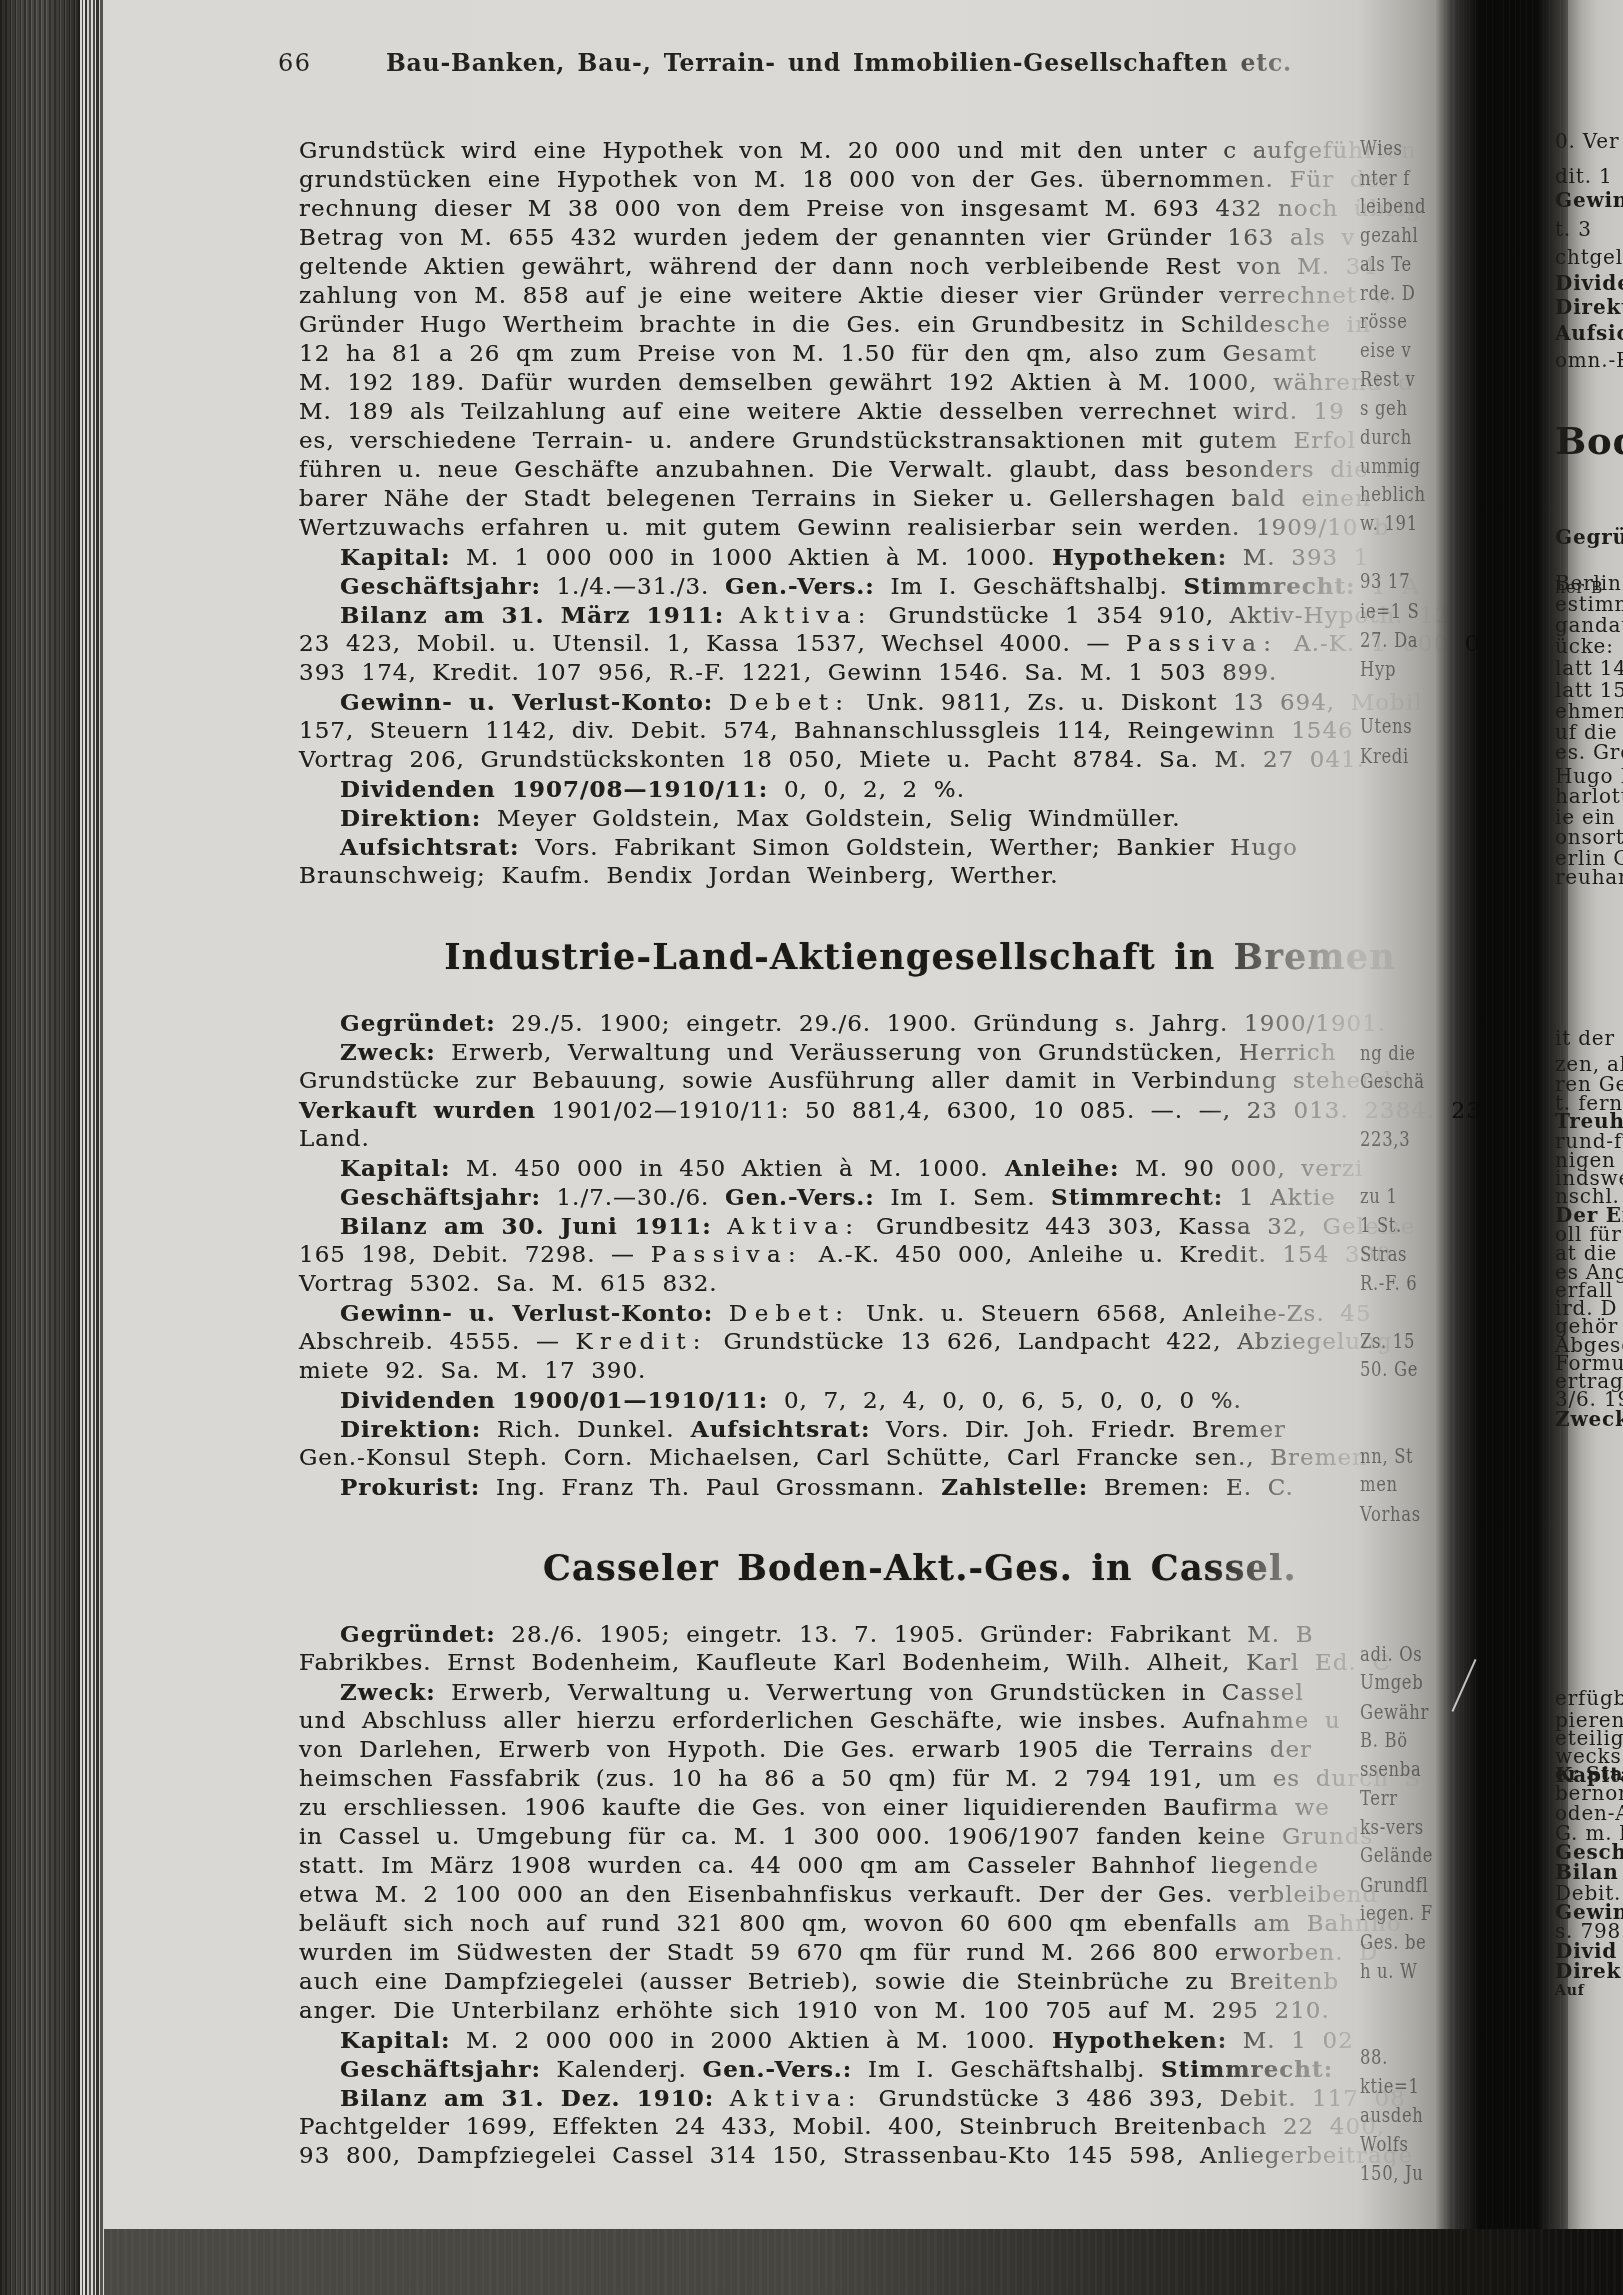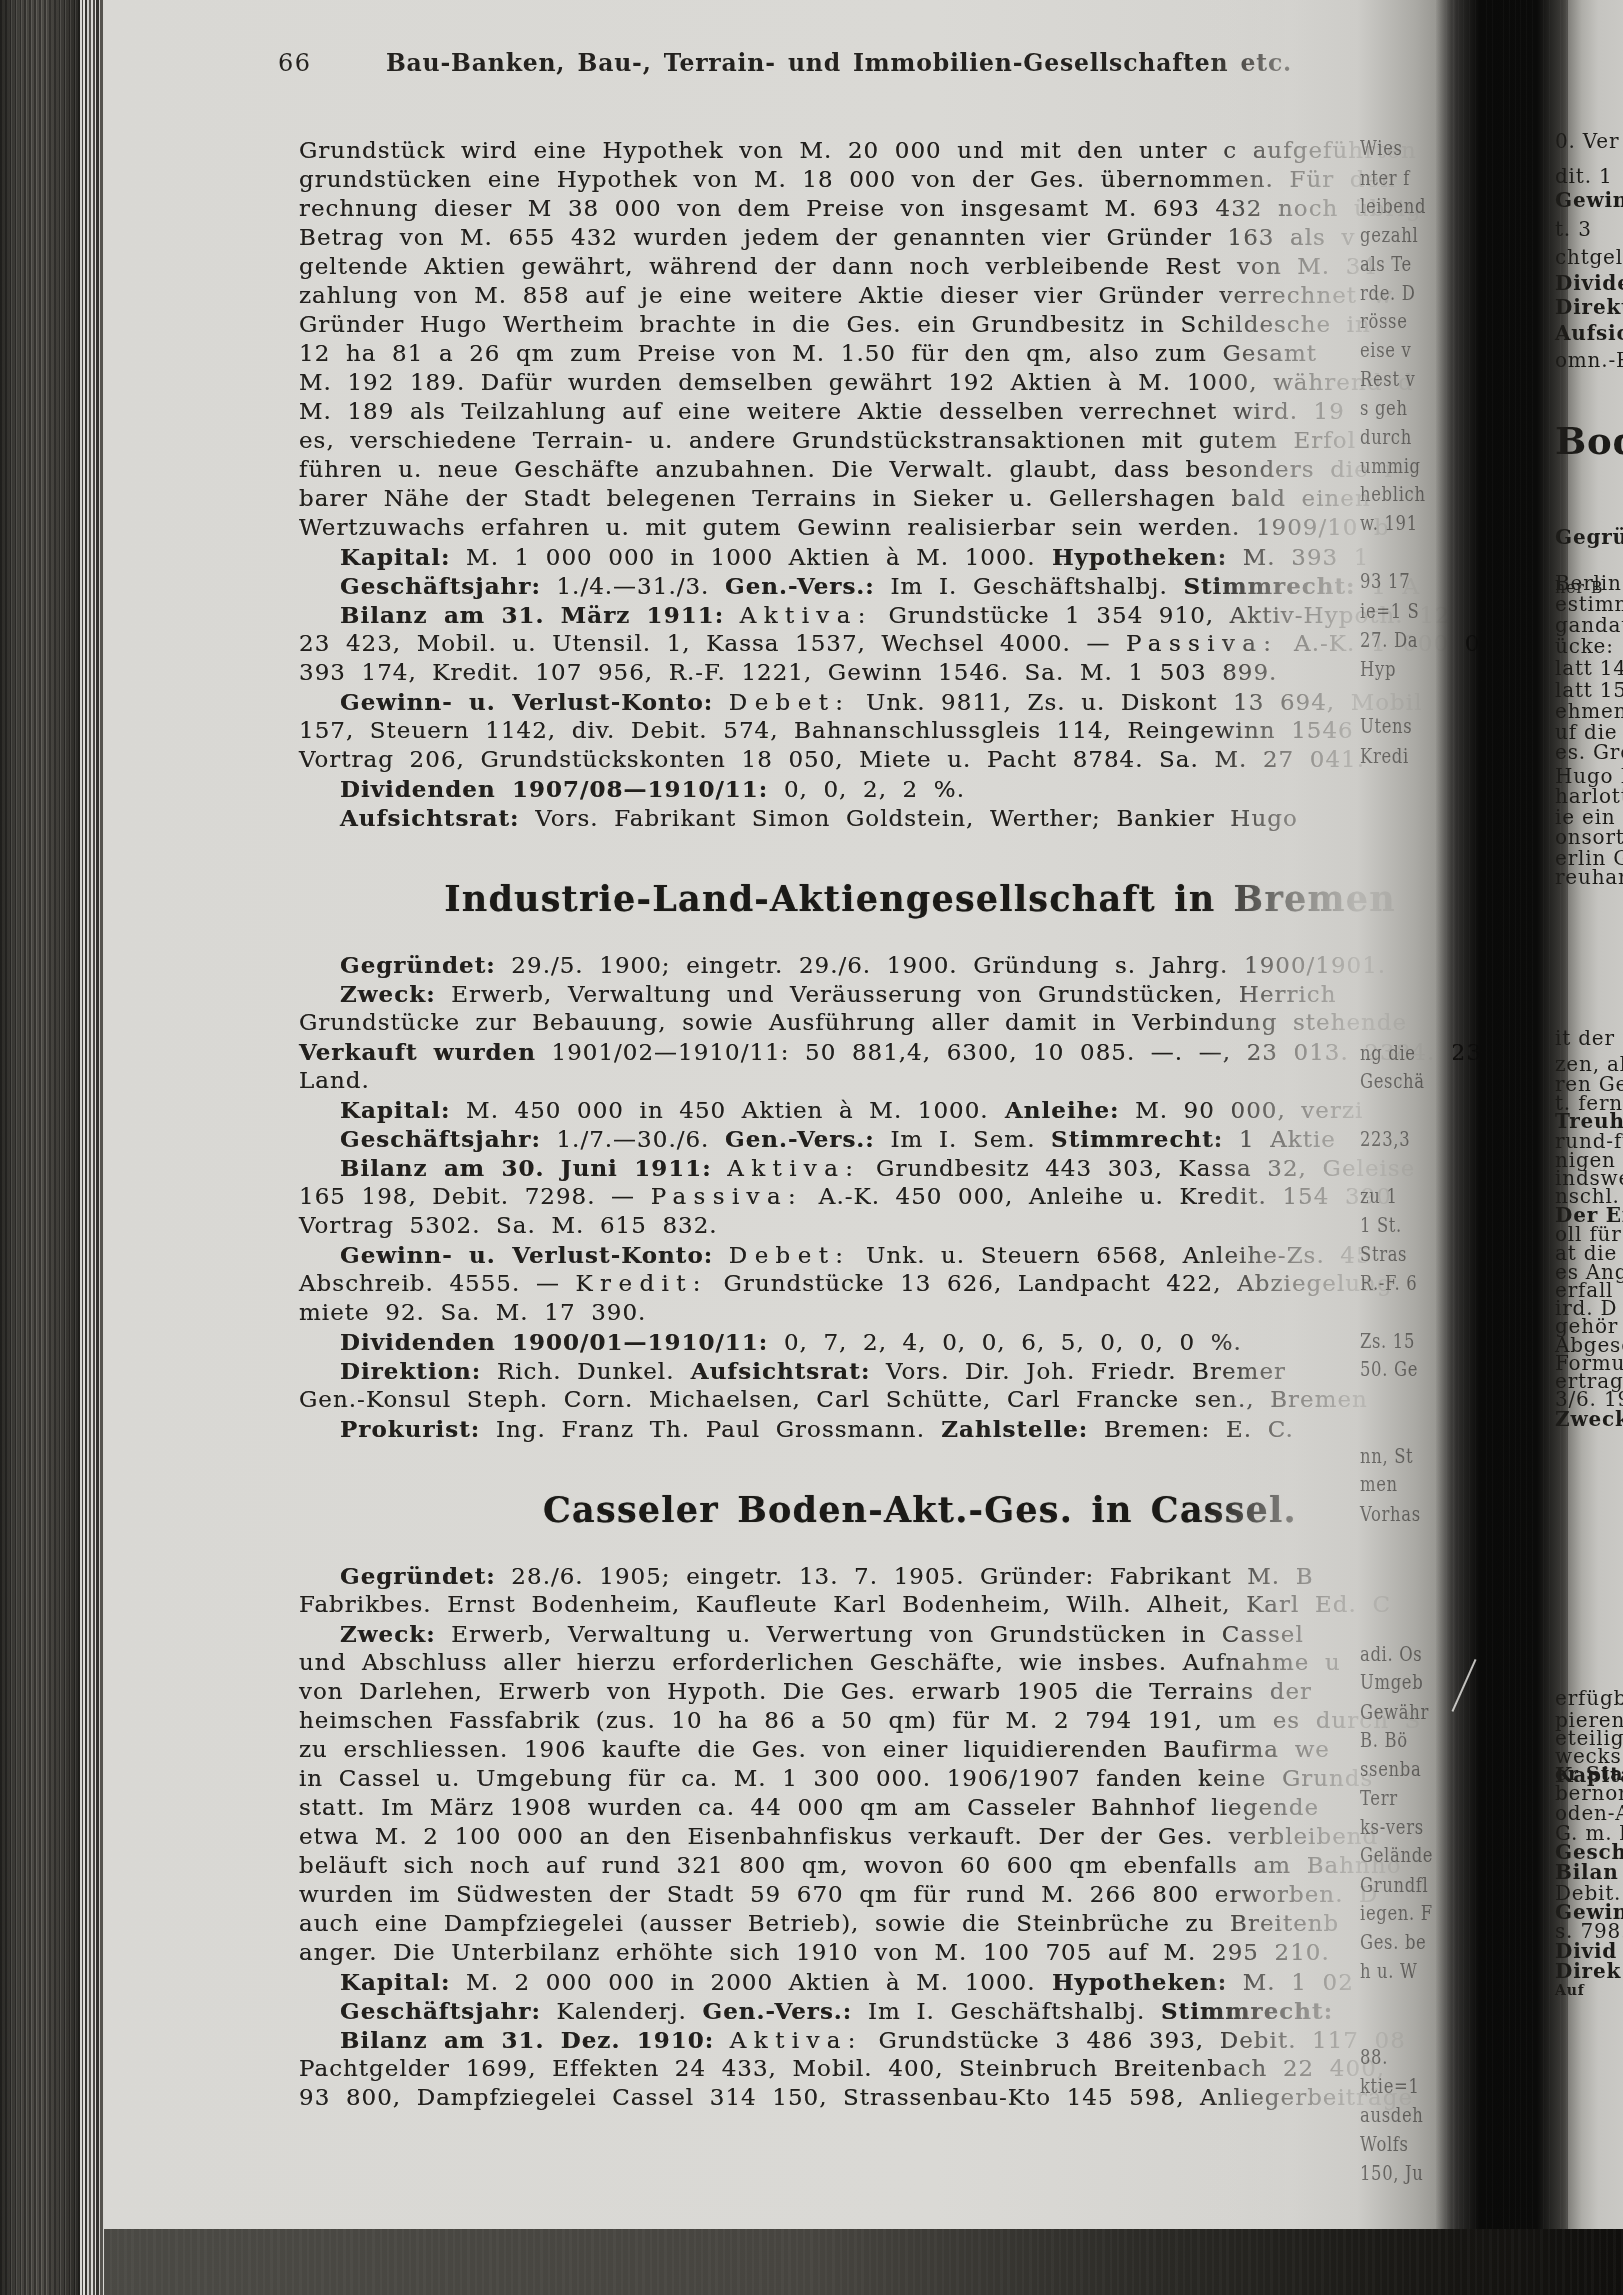--- a/index.html
+++ b/index.html
@@ -85,21 +85,23 @@
       <div class="line"><span>Wertzuwachs erfahren u. mit gutem Gewinn realisierbar sein werden. 1909/10 b</span></div>
       <div class="line ind"><span class="bold">Kapital:</span><span> M. 1 000 000 in 1000 Aktien à M. 1000.</span><span class="bold">    Hypotheken:</span><span> M. 393 1</span></div>
       <div class="line ind"><span class="bold">Geschäftsjahr:</span><span> 1./4.—31./3.  </span><span class="bold">Gen.-Vers.:</span><span> Im I. Geschäftshalbj.  </span><span class="bold">Stimmrecht:</span><span> 1 A</span></div>
       <div class="line ind"><span class="bold">Bilanz am 31. März 1911:</span><span> </span><span class="sperr">Aktiva:</span><span> Grundstücke 1 354 910, Aktiv-Hypoth. 12</span></div>
       <div class="line"><span>23 423, Mobil. u. Utensil. 1, Kassa 1537, Wechsel 4000. — </span><span class="sperr">Passiva:</span><span> A.-K. 1 000 0</span></div>
       <div class="line"><span>393 174, Kredit. 107 956, R.-F. 1221, Gewinn 1546.  Sa. M. 1 503 899.</span></div>
       <div class="line ind"><span class="bold">Gewinn- u. Verlust-Konto:</span><span> </span><span class="sperr">Debet:</span><span> Unk. 9811, Zs. u. Diskont 13 694,  Mobil</span></div>
       <div class="line"><span>157, Steuern 1142,  div. Debit. 574,  Bahnanschlussgleis 114,  Reingewinn 1546</span></div>
       <div class="line"><span>Vortrag 206, Grundstückskonten 18 050, Miete u. Pacht 8784.  Sa. M. 27 041.</span></div>
       <div class="line ind"><span class="bold">Dividenden 1907/08—1910/11:</span><span> 0, 0, 2, 2 %.</span></div>
+      <div class="line ind"><span class="bold">Direktion:</span><span> Meyer Goldstein, Max Goldstein, Selig Windmüller.</span></div>
       <div class="line ind"><span class="bold">Aufsichtsrat:</span><span> Vors. Fabrikant Simon Goldstein, Werther;  Bankier Hugo</span></div>
+      <div class="line"><span>Braunschweig; Kaufm. Bendix Jordan Weinberg, Werther.</span></div>
       <div class="h2">Industrie-Land-Aktiengesellschaft in Bremen</div>
       <div class="line ind"><span class="bold">Gegründet:</span><span> 29./5. 1900;  eingetr. 29./6. 1900.  Gründung s. Jahrg. 1900/1901.</span></div>
       <div class="line ind"><span class="bold">Zweck:</span><span> Erwerb, Verwaltung und Veräusserung von Grundstücken, Herrich</span></div>
       <div class="line"><span>Grundstücke zur Bebauung, sowie Ausführung aller damit in Verbindung stehende</span></div>
       <div class="line"><span class="bold">Verkauft wurden</span><span> 1901/02—1910/11: 50 881,4,  6300, 10 085. —. —, 23 013. 2384. 2386</span></div>
       <div class="line"><span>Land.</span></div>
       <div class="line ind"><span class="bold">Kapital:</span><span> M. 450 000 in 450 Aktien à M. 1000.</span><span class="bold">    Anleihe:</span><span> M. 90 000, verzi</span></div>
       <div class="line ind"><span class="bold">Geschäftsjahr:</span><span> 1./7.—30./6.  </span><span class="bold">Gen.-Vers.:</span><span> Im I. Sem.  </span><span class="bold">Stimmrecht:</span><span> 1 Aktie</span></div>
       <div class="line ind"><span class="bold">Bilanz am 30. Juni 1911:</span><span> </span><span class="sperr">Aktiva:</span><span> Grundbesitz 443 303, Kassa 32,  Geleise</span></div>
       <div class="line"><span>165 198,  Debit. 7298.  — </span><span class="sperr">Passiva:</span><span> A.-K. 450 000,  Anleihe u. Kredit. 154 390</span></div>

